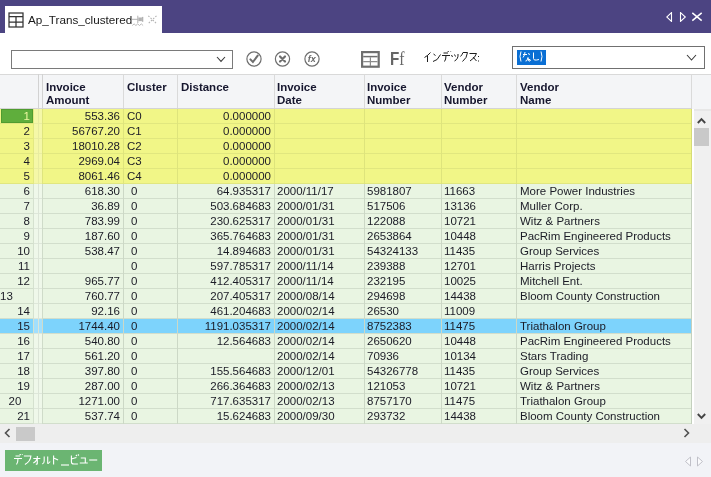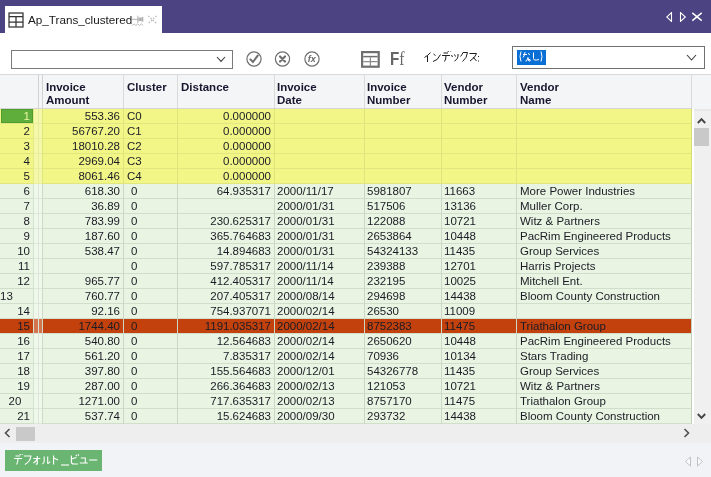--- a/index.html
+++ b/index.html
@@ -179,20 +179,21 @@
       <div class="c" style="left:178px;top:0;width:93px;text-align:right;">64.935317</div>
       <div class="c" style="left:277px;top:0;">2000/11/17</div>
       <div class="c" style="left:367px;top:0;">5981807</div>
       <div class="c" style="left:444px;top:0;">11663</div>
       <div class="c" style="left:520px;top:0;">More Power Industries</div>
     </div>
 <div class="row" style="top:199px;background:#e9f5e2;border-bottom:1px solid #d2decc;">
       <div class="c" style="left:0;top:0;width:30px;text-align:right;">7</div>
       <div class="c" style="left:44px;top:0;width:76px;text-align:right;">36.89</div>
       <div class="c" style="left:131px;top:0;">0</div>
+      <div class="c" style="left:178px;top:0;width:93px;text-align:right;">503.684683</div>
       <div class="c" style="left:277px;top:0;">2000/01/31</div>
       <div class="c" style="left:367px;top:0;">517506</div>
       <div class="c" style="left:444px;top:0;">13136</div>
       <div class="c" style="left:520px;top:0;">Muller Corp.</div>
     </div>
 <div class="row" style="top:214px;background:#e9f5e2;border-bottom:1px solid #d2decc;">
       <div class="c" style="left:0;top:0;width:30px;text-align:right;">8</div>
       <div class="c" style="left:44px;top:0;width:76px;text-align:right;">783.99</div>
       <div class="c" style="left:131px;top:0;">0</div>
       <div class="c" style="left:178px;top:0;width:93px;text-align:right;">230.625317</div>
@@ -248,26 +249,26 @@
       <div class="c" style="left:178px;top:0;width:93px;text-align:right;">207.405317</div>
       <div class="c" style="left:277px;top:0;">2000/08/14</div>
       <div class="c" style="left:367px;top:0;">294698</div>
       <div class="c" style="left:444px;top:0;">14438</div>
       <div class="c" style="left:520px;top:0;">Bloom County Construction</div>
     </div>
 <div class="row" style="top:304px;background:#e9f5e2;border-bottom:1px solid #d2decc;">
       <div class="c" style="left:0;top:0;width:30px;text-align:right;">14</div>
       <div class="c" style="left:44px;top:0;width:76px;text-align:right;">92.16</div>
       <div class="c" style="left:131px;top:0;">0</div>
-      <div class="c" style="left:178px;top:0;width:93px;text-align:right;">754.937071</div>
+      <div class="c" style="left:178px;top:0;width:93px;text-align:right;">461.204683</div>
       <div class="c" style="left:277px;top:0;">2000/02/14</div>
       <div class="c" style="left:367px;top:0;">26530</div>
       <div class="c" style="left:444px;top:0;">11009</div>
     </div>
-<div class="row" style="top:319px;background:#c2410c;border-bottom:1px solid #d2decc;">
+<div class="row" style="top:319px;background:#7dd3fc;border-bottom:1px solid #d2decc;">
       <div class="c" style="left:0;top:0;width:30px;text-align:right;">15</div>
       <div class="c" style="left:44px;top:0;width:76px;text-align:right;">1744.40</div>
       <div class="c" style="left:131px;top:0;">0</div>
       <div class="c" style="left:178px;top:0;width:93px;text-align:right;">1191.035317</div>
       <div class="c" style="left:277px;top:0;">2000/02/14</div>
       <div class="c" style="left:367px;top:0;">8752383</div>
       <div class="c" style="left:444px;top:0;">11475</div>
       <div class="c" style="left:520px;top:0;">Triathalon Group</div>
     </div>
 <div class="row" style="top:334px;background:#e9f5e2;border-bottom:1px solid #d2decc;">
@@ -277,21 +278,20 @@
       <div class="c" style="left:178px;top:0;width:93px;text-align:right;">12.564683</div>
       <div class="c" style="left:277px;top:0;">2000/02/14</div>
       <div class="c" style="left:367px;top:0;">2650620</div>
       <div class="c" style="left:444px;top:0;">10448</div>
       <div class="c" style="left:520px;top:0;">PacRim Engineered Products</div>
     </div>
 <div class="row" style="top:349px;background:#e9f5e2;border-bottom:1px solid #d2decc;">
       <div class="c" style="left:0;top:0;width:30px;text-align:right;">17</div>
       <div class="c" style="left:44px;top:0;width:76px;text-align:right;">561.20</div>
       <div class="c" style="left:131px;top:0;">0</div>
-      <div class="c" style="left:178px;top:0;width:93px;text-align:right;">7.835317</div>
       <div class="c" style="left:277px;top:0;">2000/02/14</div>
       <div class="c" style="left:367px;top:0;">70936</div>
       <div class="c" style="left:444px;top:0;">10134</div>
       <div class="c" style="left:520px;top:0;">Stars Trading</div>
     </div>
 <div class="row" style="top:364px;background:#e9f5e2;border-bottom:1px solid #d2decc;">
       <div class="c" style="left:0;top:0;width:30px;text-align:right;">18</div>
       <div class="c" style="left:44px;top:0;width:76px;text-align:right;">397.80</div>
       <div class="c" style="left:131px;top:0;">0</div>
       <div class="c" style="left:178px;top:0;width:93px;text-align:right;">155.564683</div>

